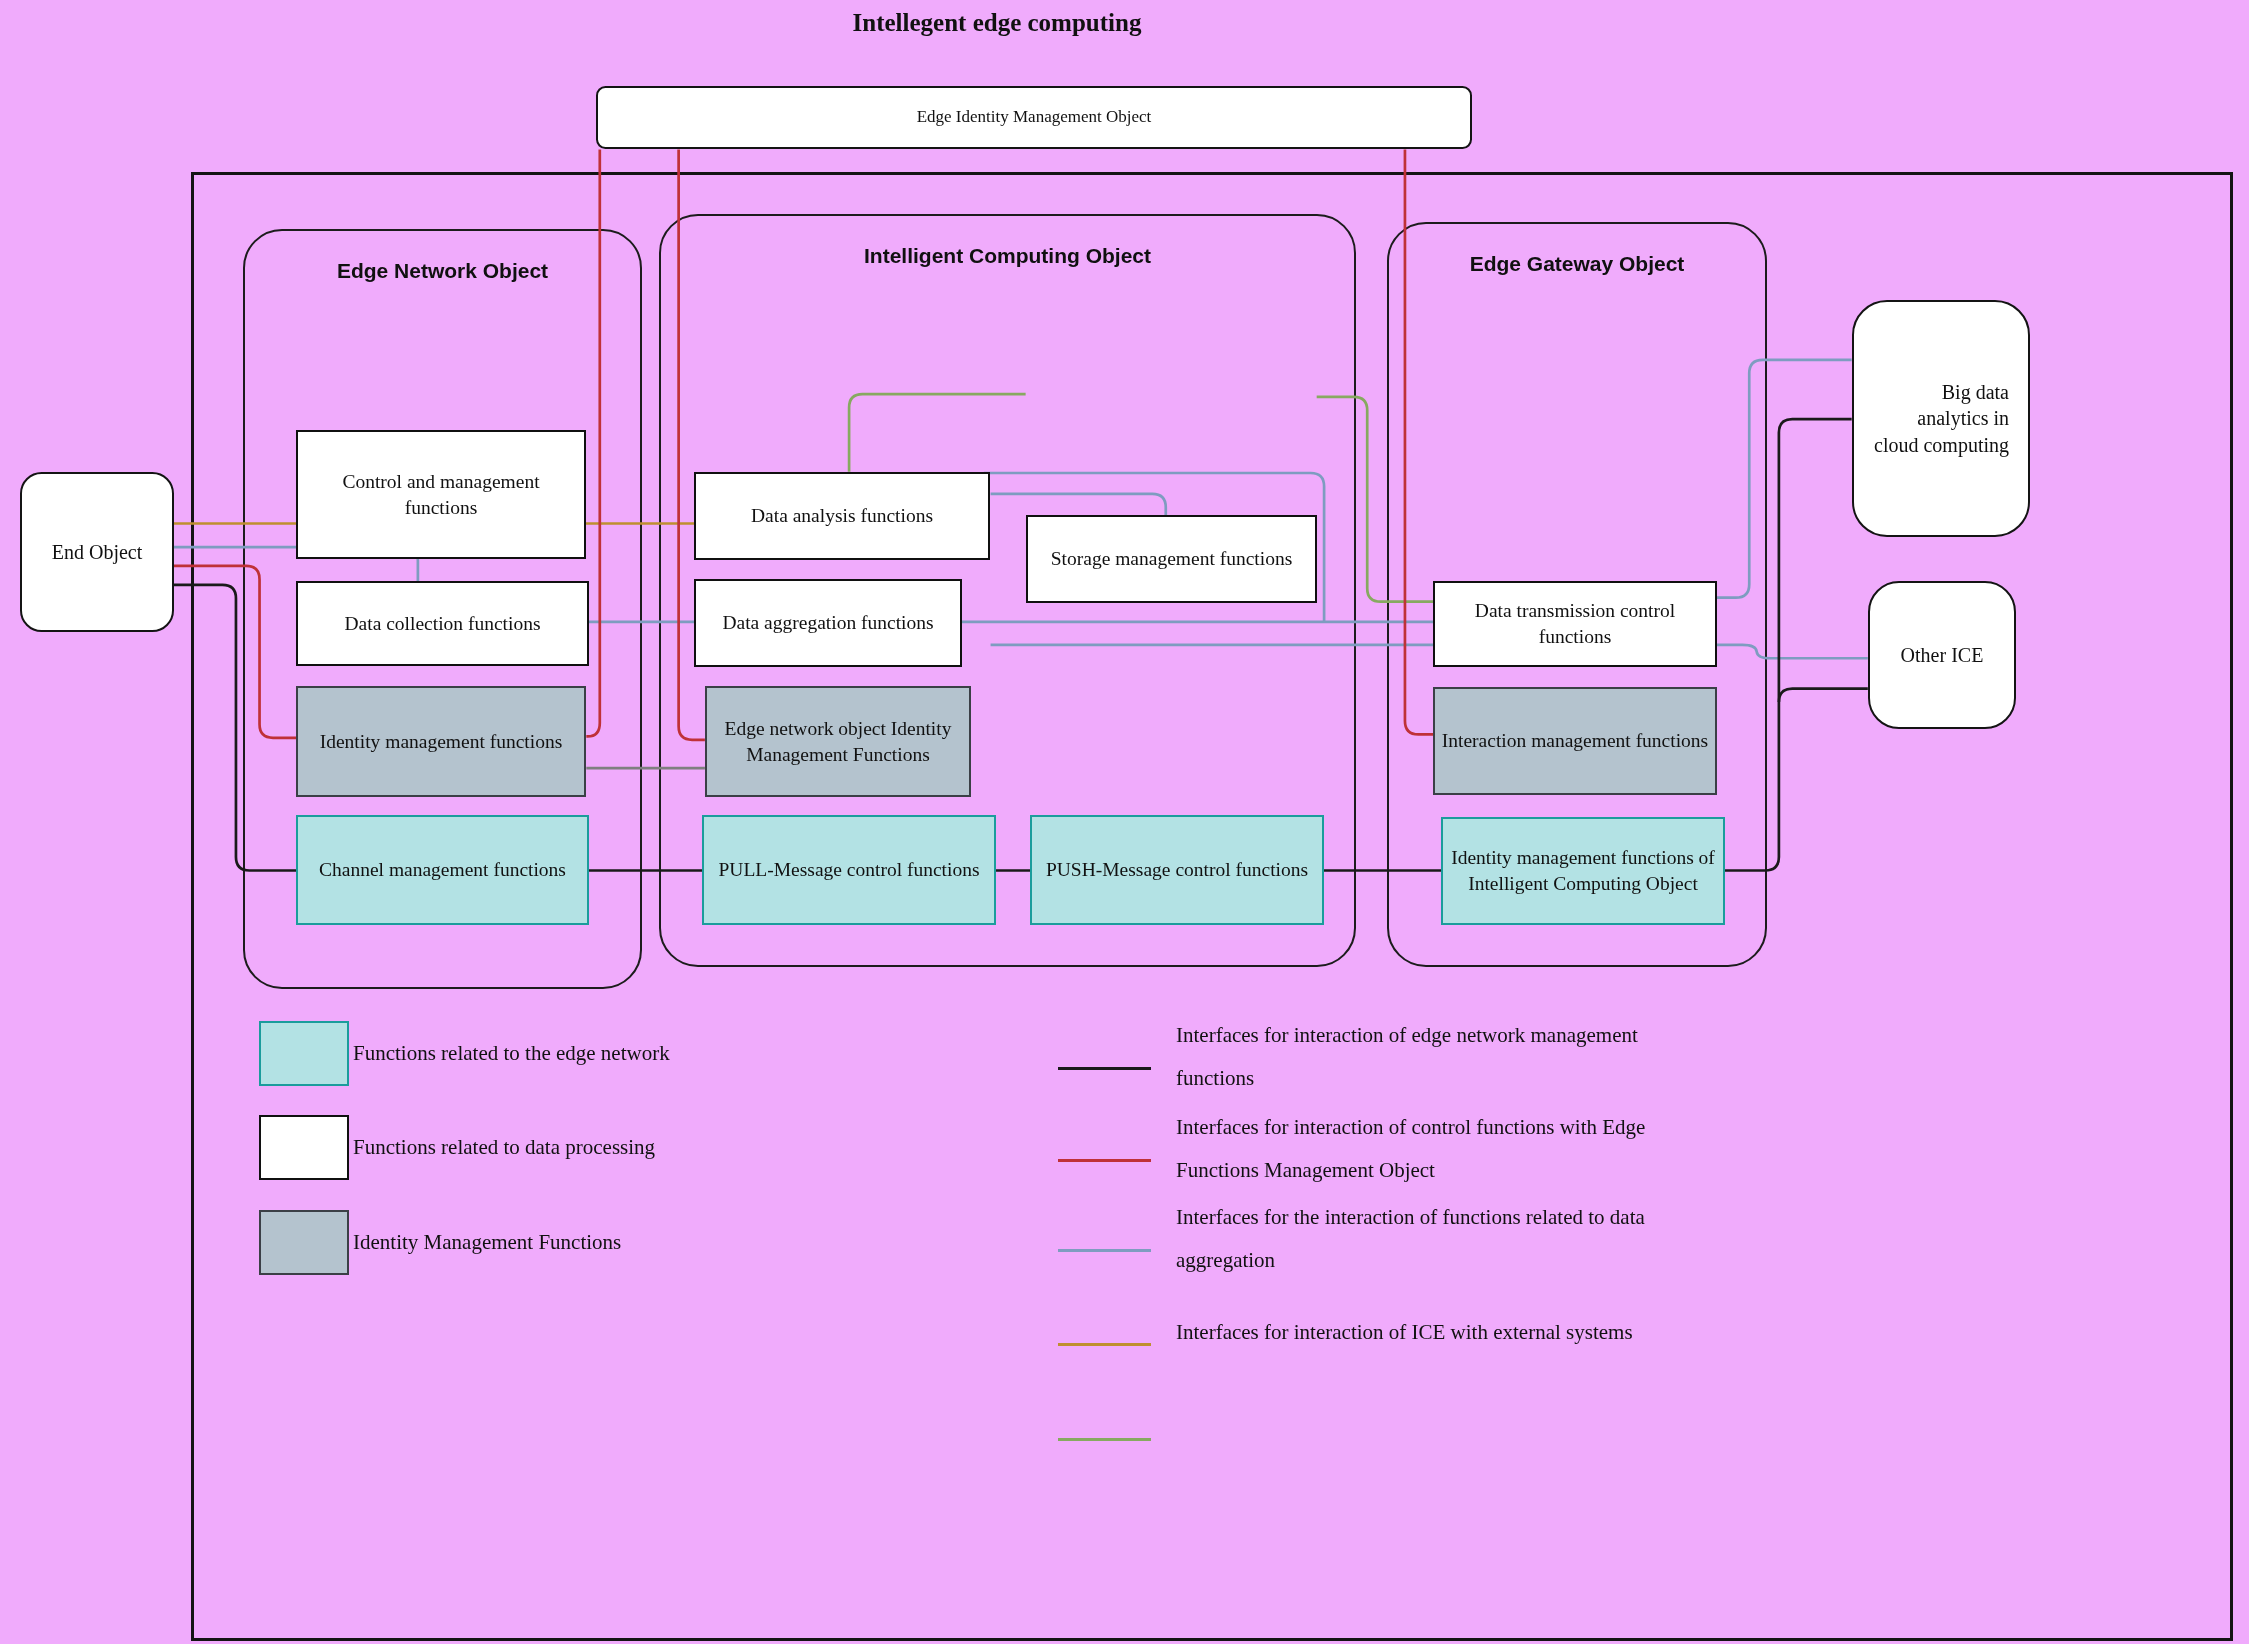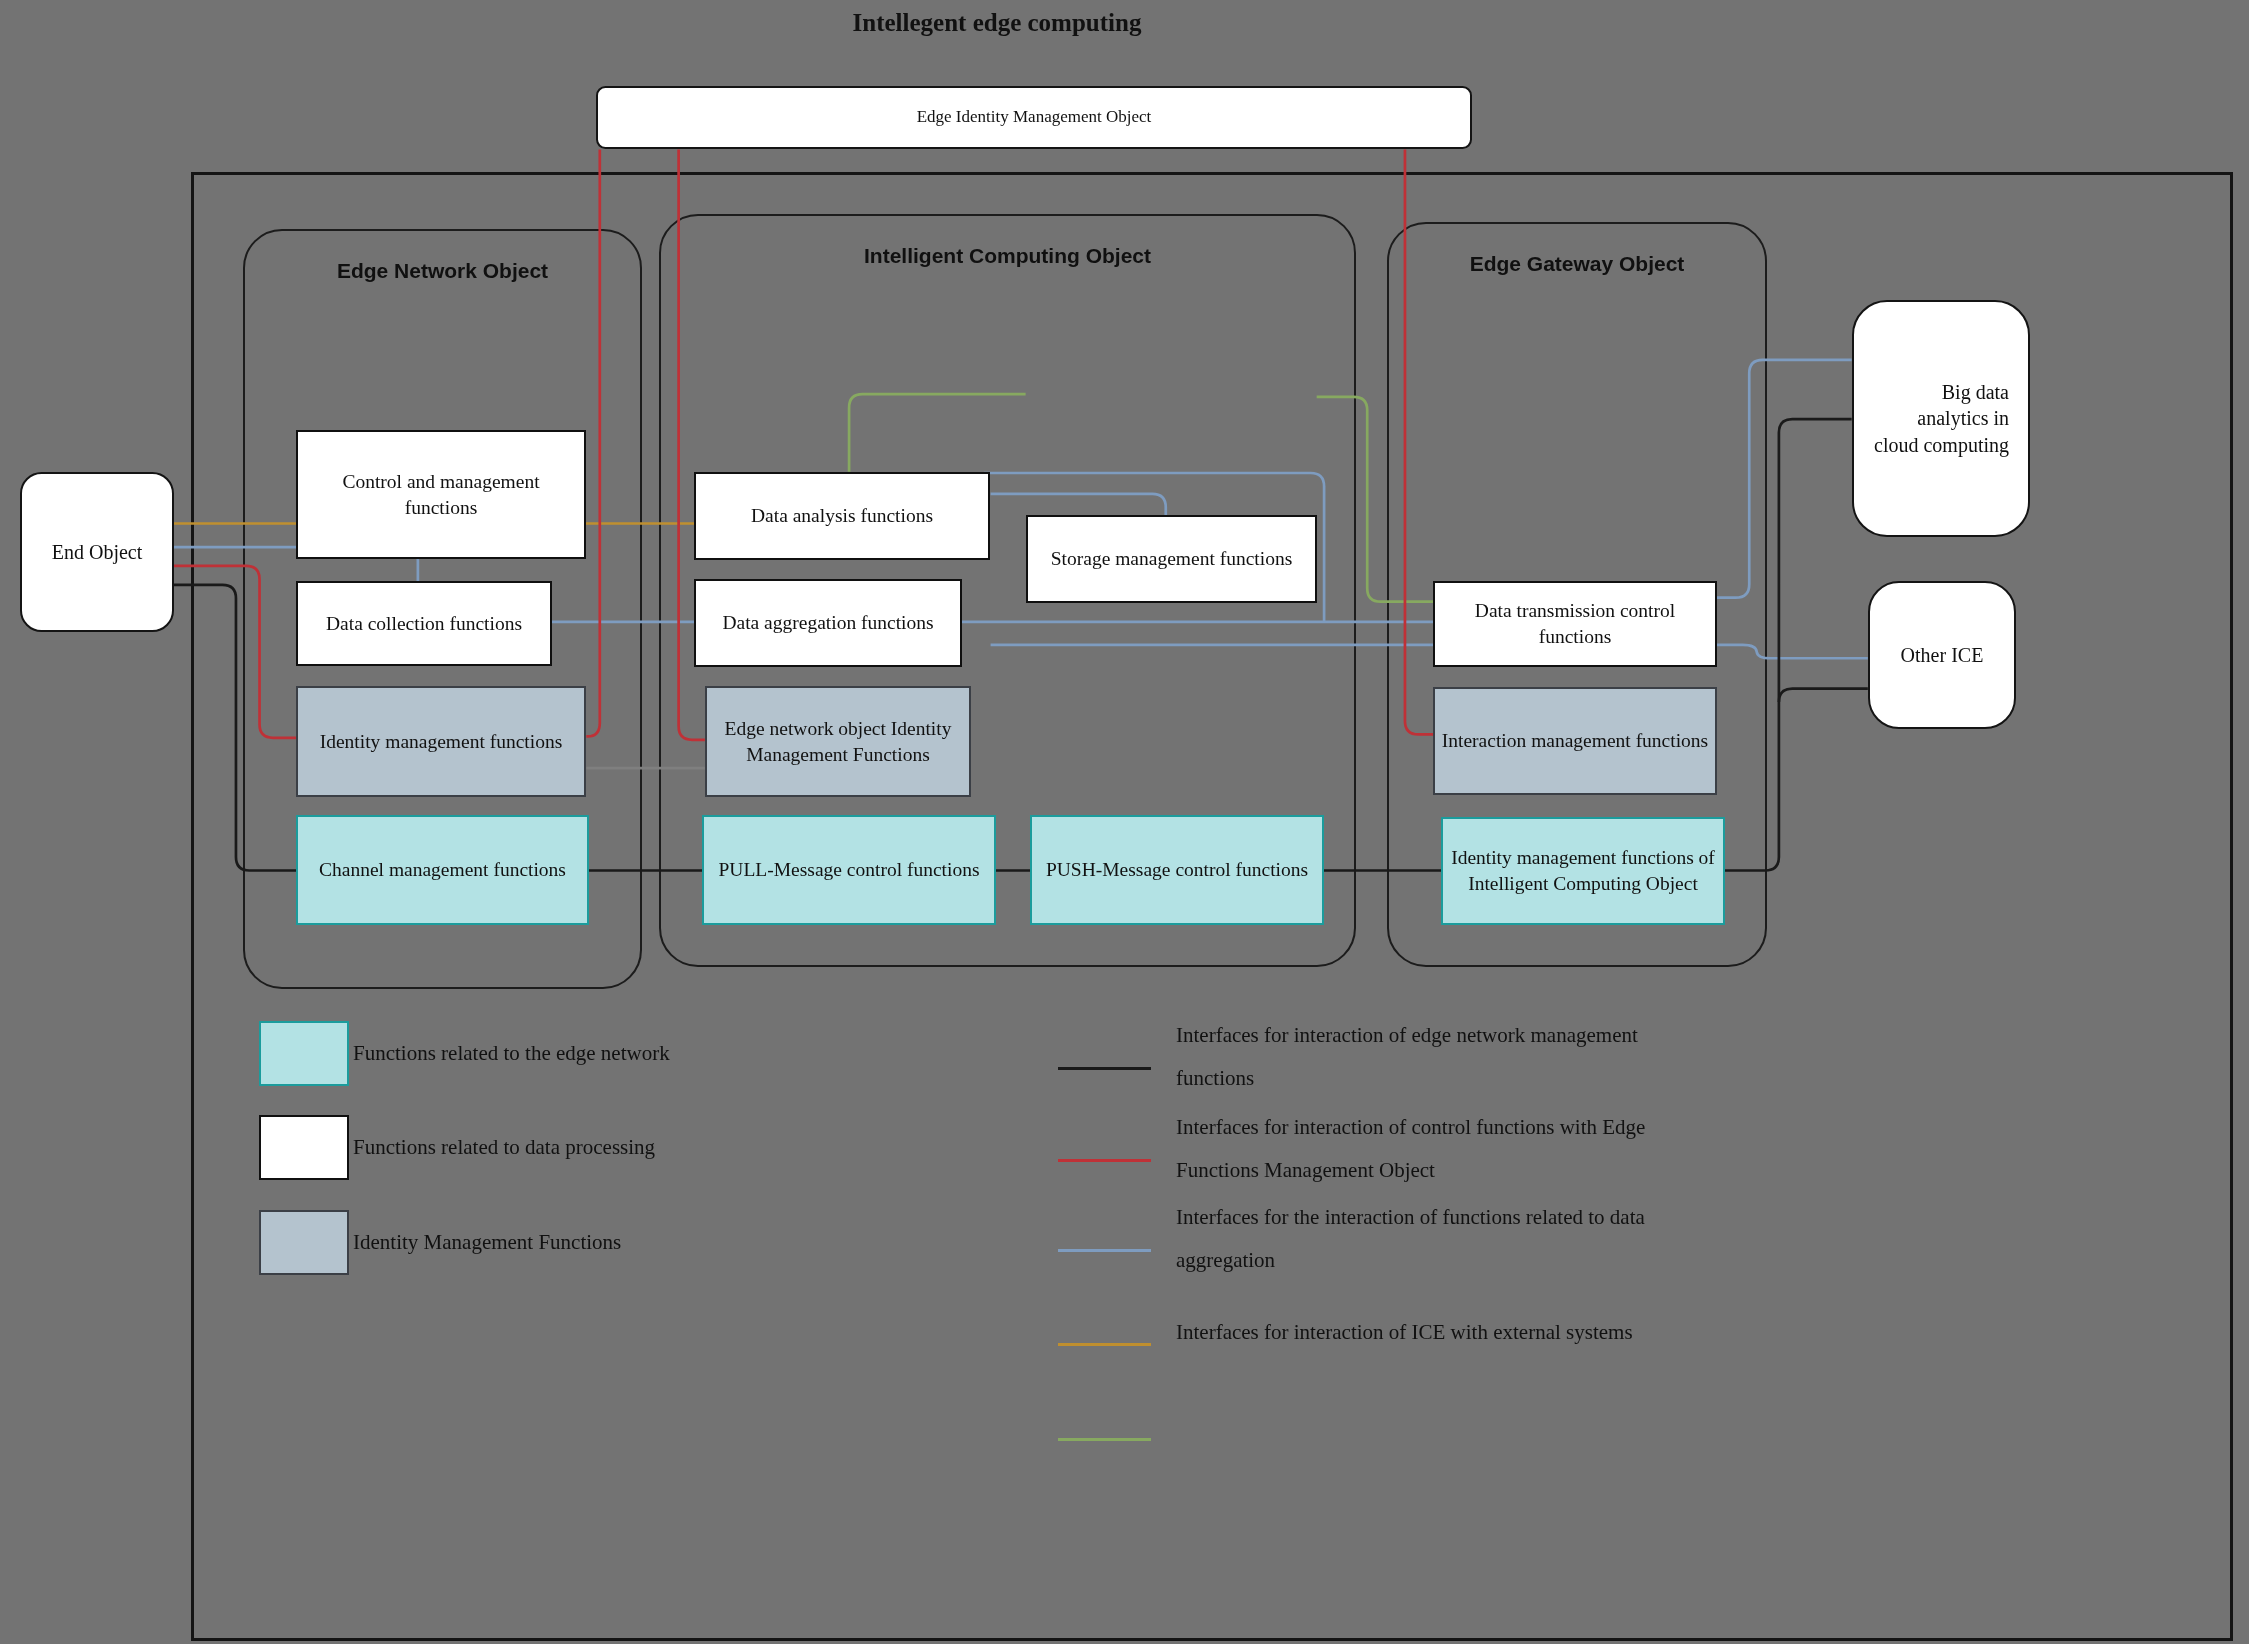--- a/index.html
+++ b/index.html
@@ -1,16 +1,16 @@
 <!DOCTYPE html>
 <html style="--teal_fill: #b3e2e4; --teal_border: #1b9c9c; --gray_fill: #b4c3ce; --line_black: #1a1a1a; --line_red: #bf3137; --line_blue: #7e9cc0; --line_orange: #bf8f2f; --line_green: #87a960; --line_gray: #7f7f7f;font-size:10.8px"><head>
 <meta charset="utf-8">
 <style>
   html,body{margin:0;padding:0;background:#ffffff;}
-  .stage{position:relative;width:2250px;height:1644px;background:#737373;
+  .stage{position:relative;width:2250px;height:1644px;background:#f0abfc;
          font-family:"Liberation Serif", serif;color:#111;}
 
   
   .abs{position:absolute;box-sizing:border-box;}
   .title{font-weight:bold;font-size:25px;text-align:center;font-family:"Liberation Serif",serif;}
   .rounded-node{background:#fff;border:2.7px solid #141414;border-radius:19px;
         display:flex;align-items:center;justify-content:center;text-align:center;
         font-size:20px;line-height:1.32;z-index:4;}
   .container{border:2px solid #1c1c1c;border-radius:39px;background:transparent;z-index:1;}
   .container-label{position:absolute;left:0;right:0;top:28px;text-align:center;
@@ -98,21 +98,21 @@
   <div class="abs rounded-node" style="left:1852px;top:300px;width:178px;height:237px;border-radius:35px;padding:0 19px;text-align:right;">
     <span>Big data analytics in cloud computing</span>
   </div>
   <div class="abs rounded-node" style="left:1868px;top:581px;width:148px;height:148px;border-radius:31px;">
     <span>Other ICE</span>
   </div>
 
   <div class="abs fbox white" style="left:296px;top:430px;width:290px;height:129px;">
     <span>Control and management functions</span>
   </div>
-  <div class="abs fbox white" style="left:296px;top:581px;width:256px;height:85px;">
+  <div class="abs fbox white" style="left:296px;top:581px;width:293px;height:85px;">
     <span>Data collection functions</span>
   </div>
   <div class="abs fbox gray" style="left:296px;top:686px;width:290px;height:111px;">
     <span>Identity management functions</span>
   </div>
   <div class="abs fbox teal" style="left:296px;top:815px;width:293px;height:110px;">
     <span>Channel management functions</span>
   </div>
 
   <div class="abs fbox white" style="left:694px;top:472px;width:296px;height:88px;">

